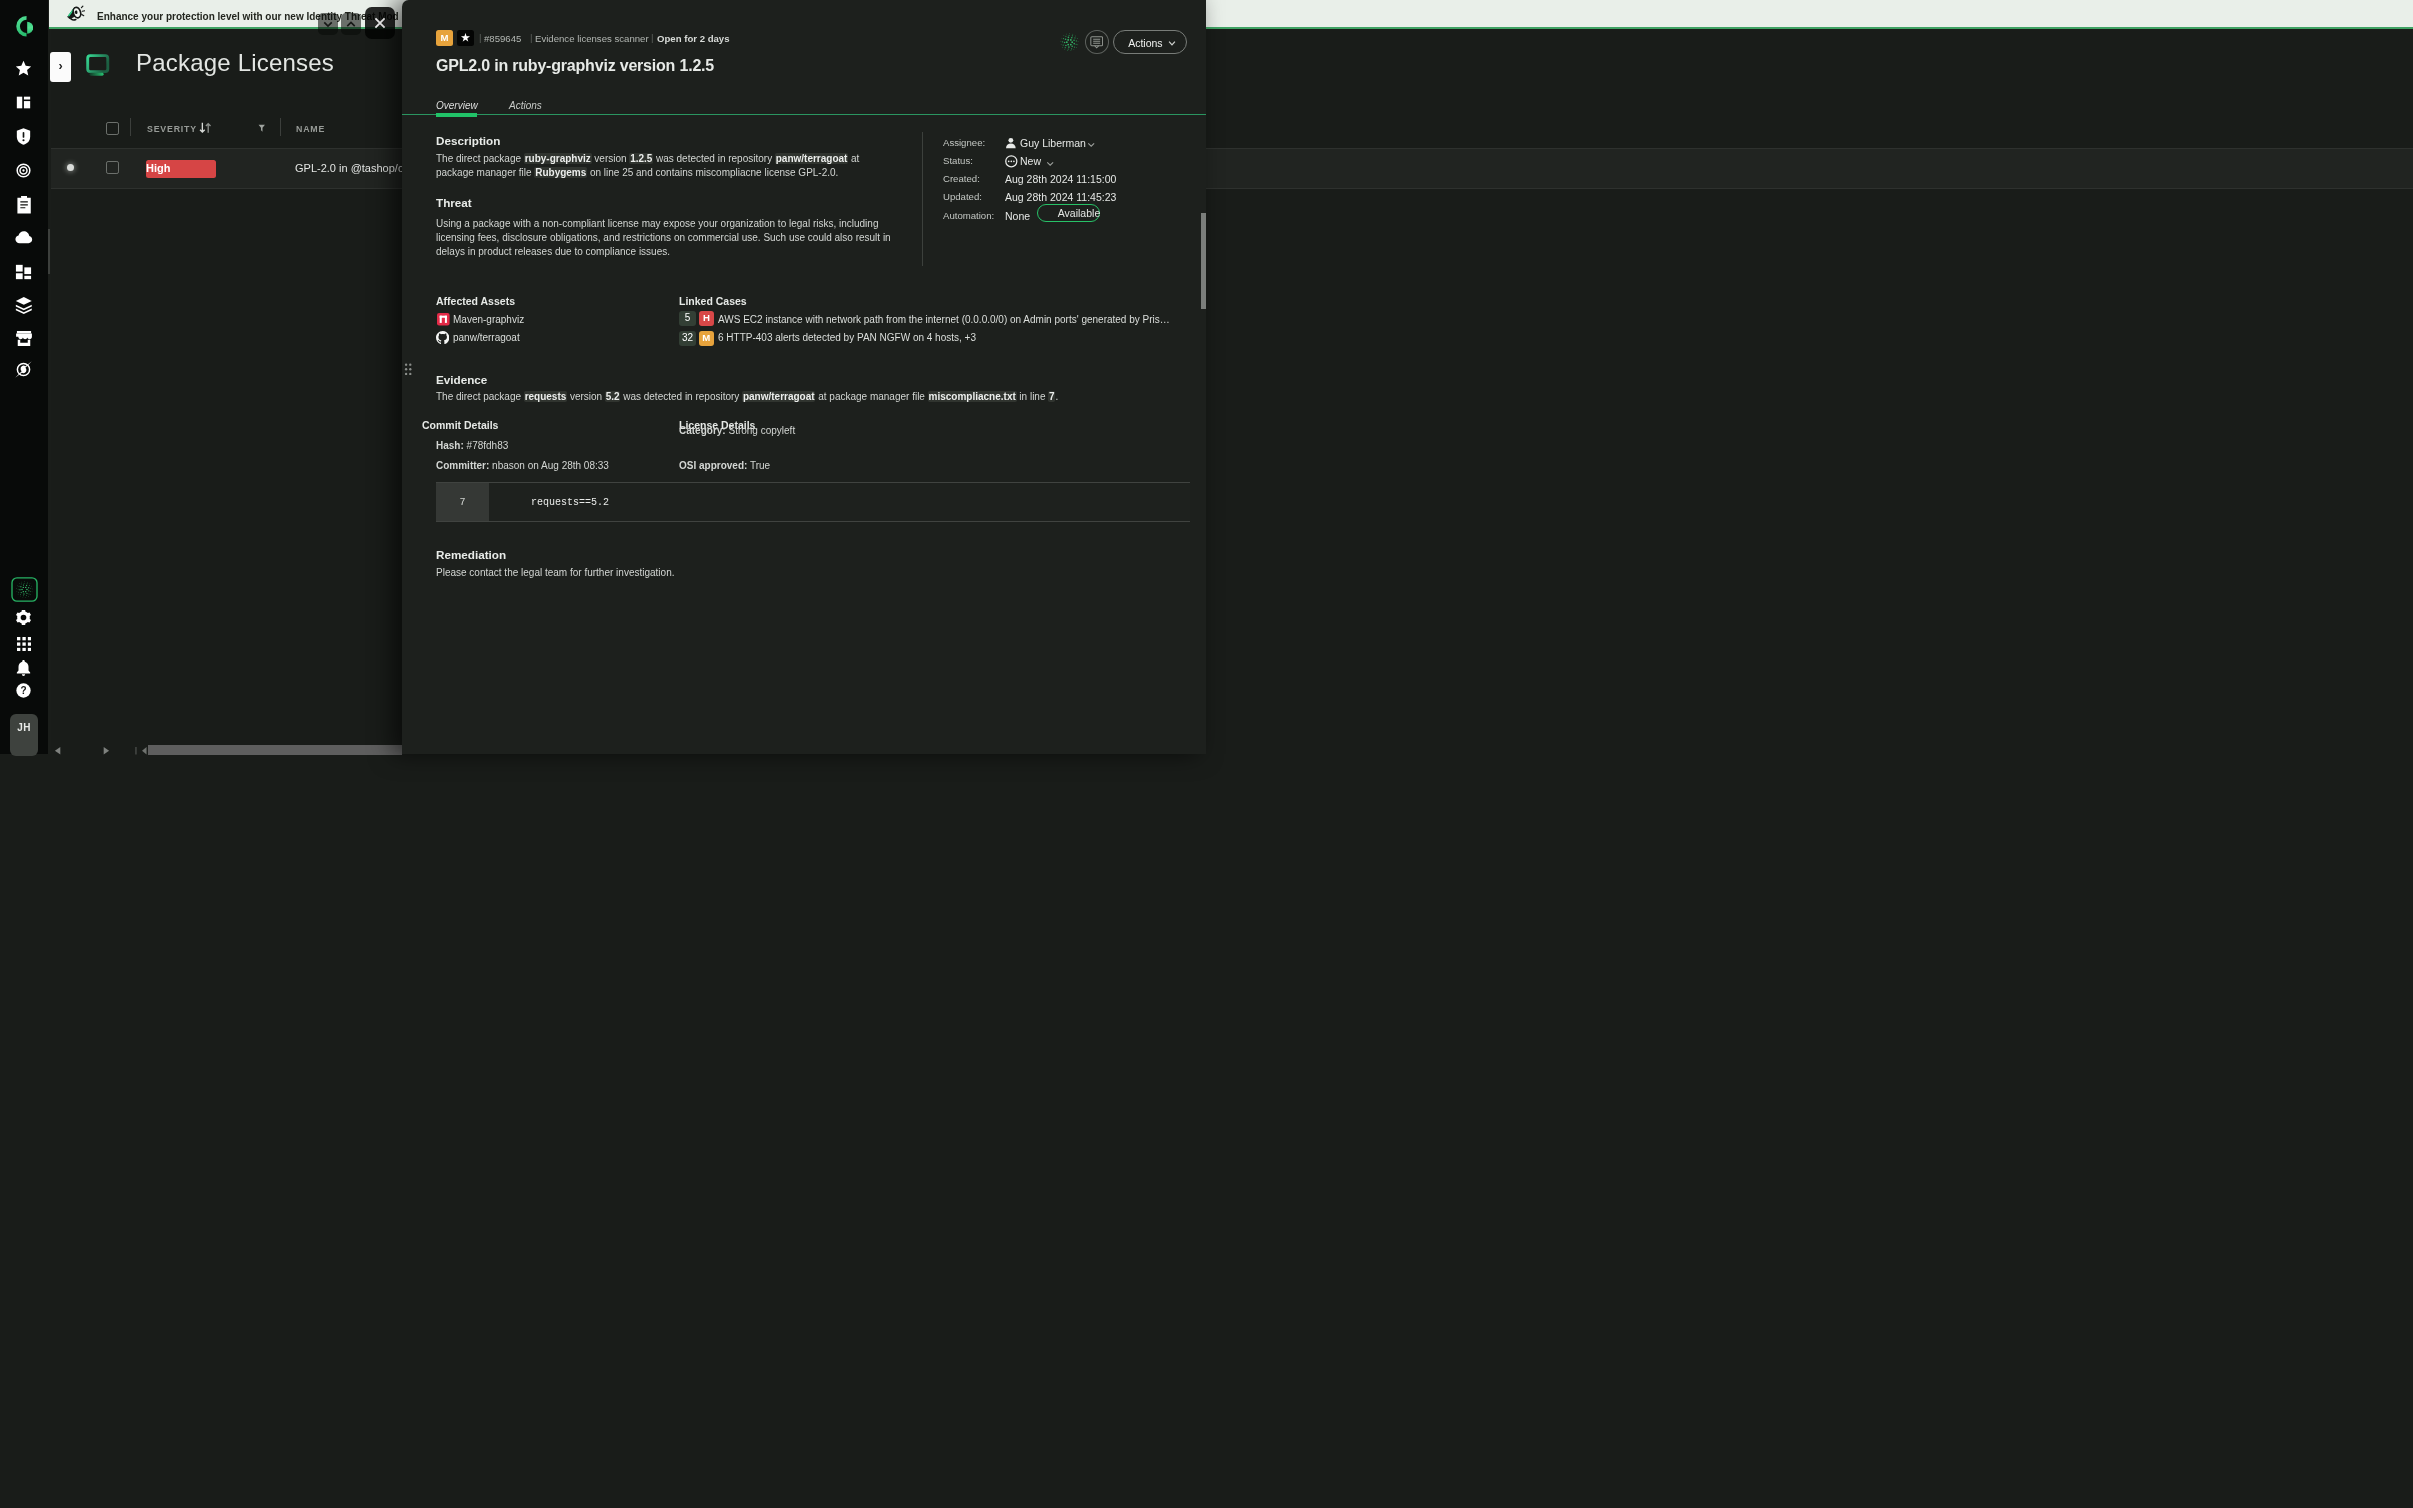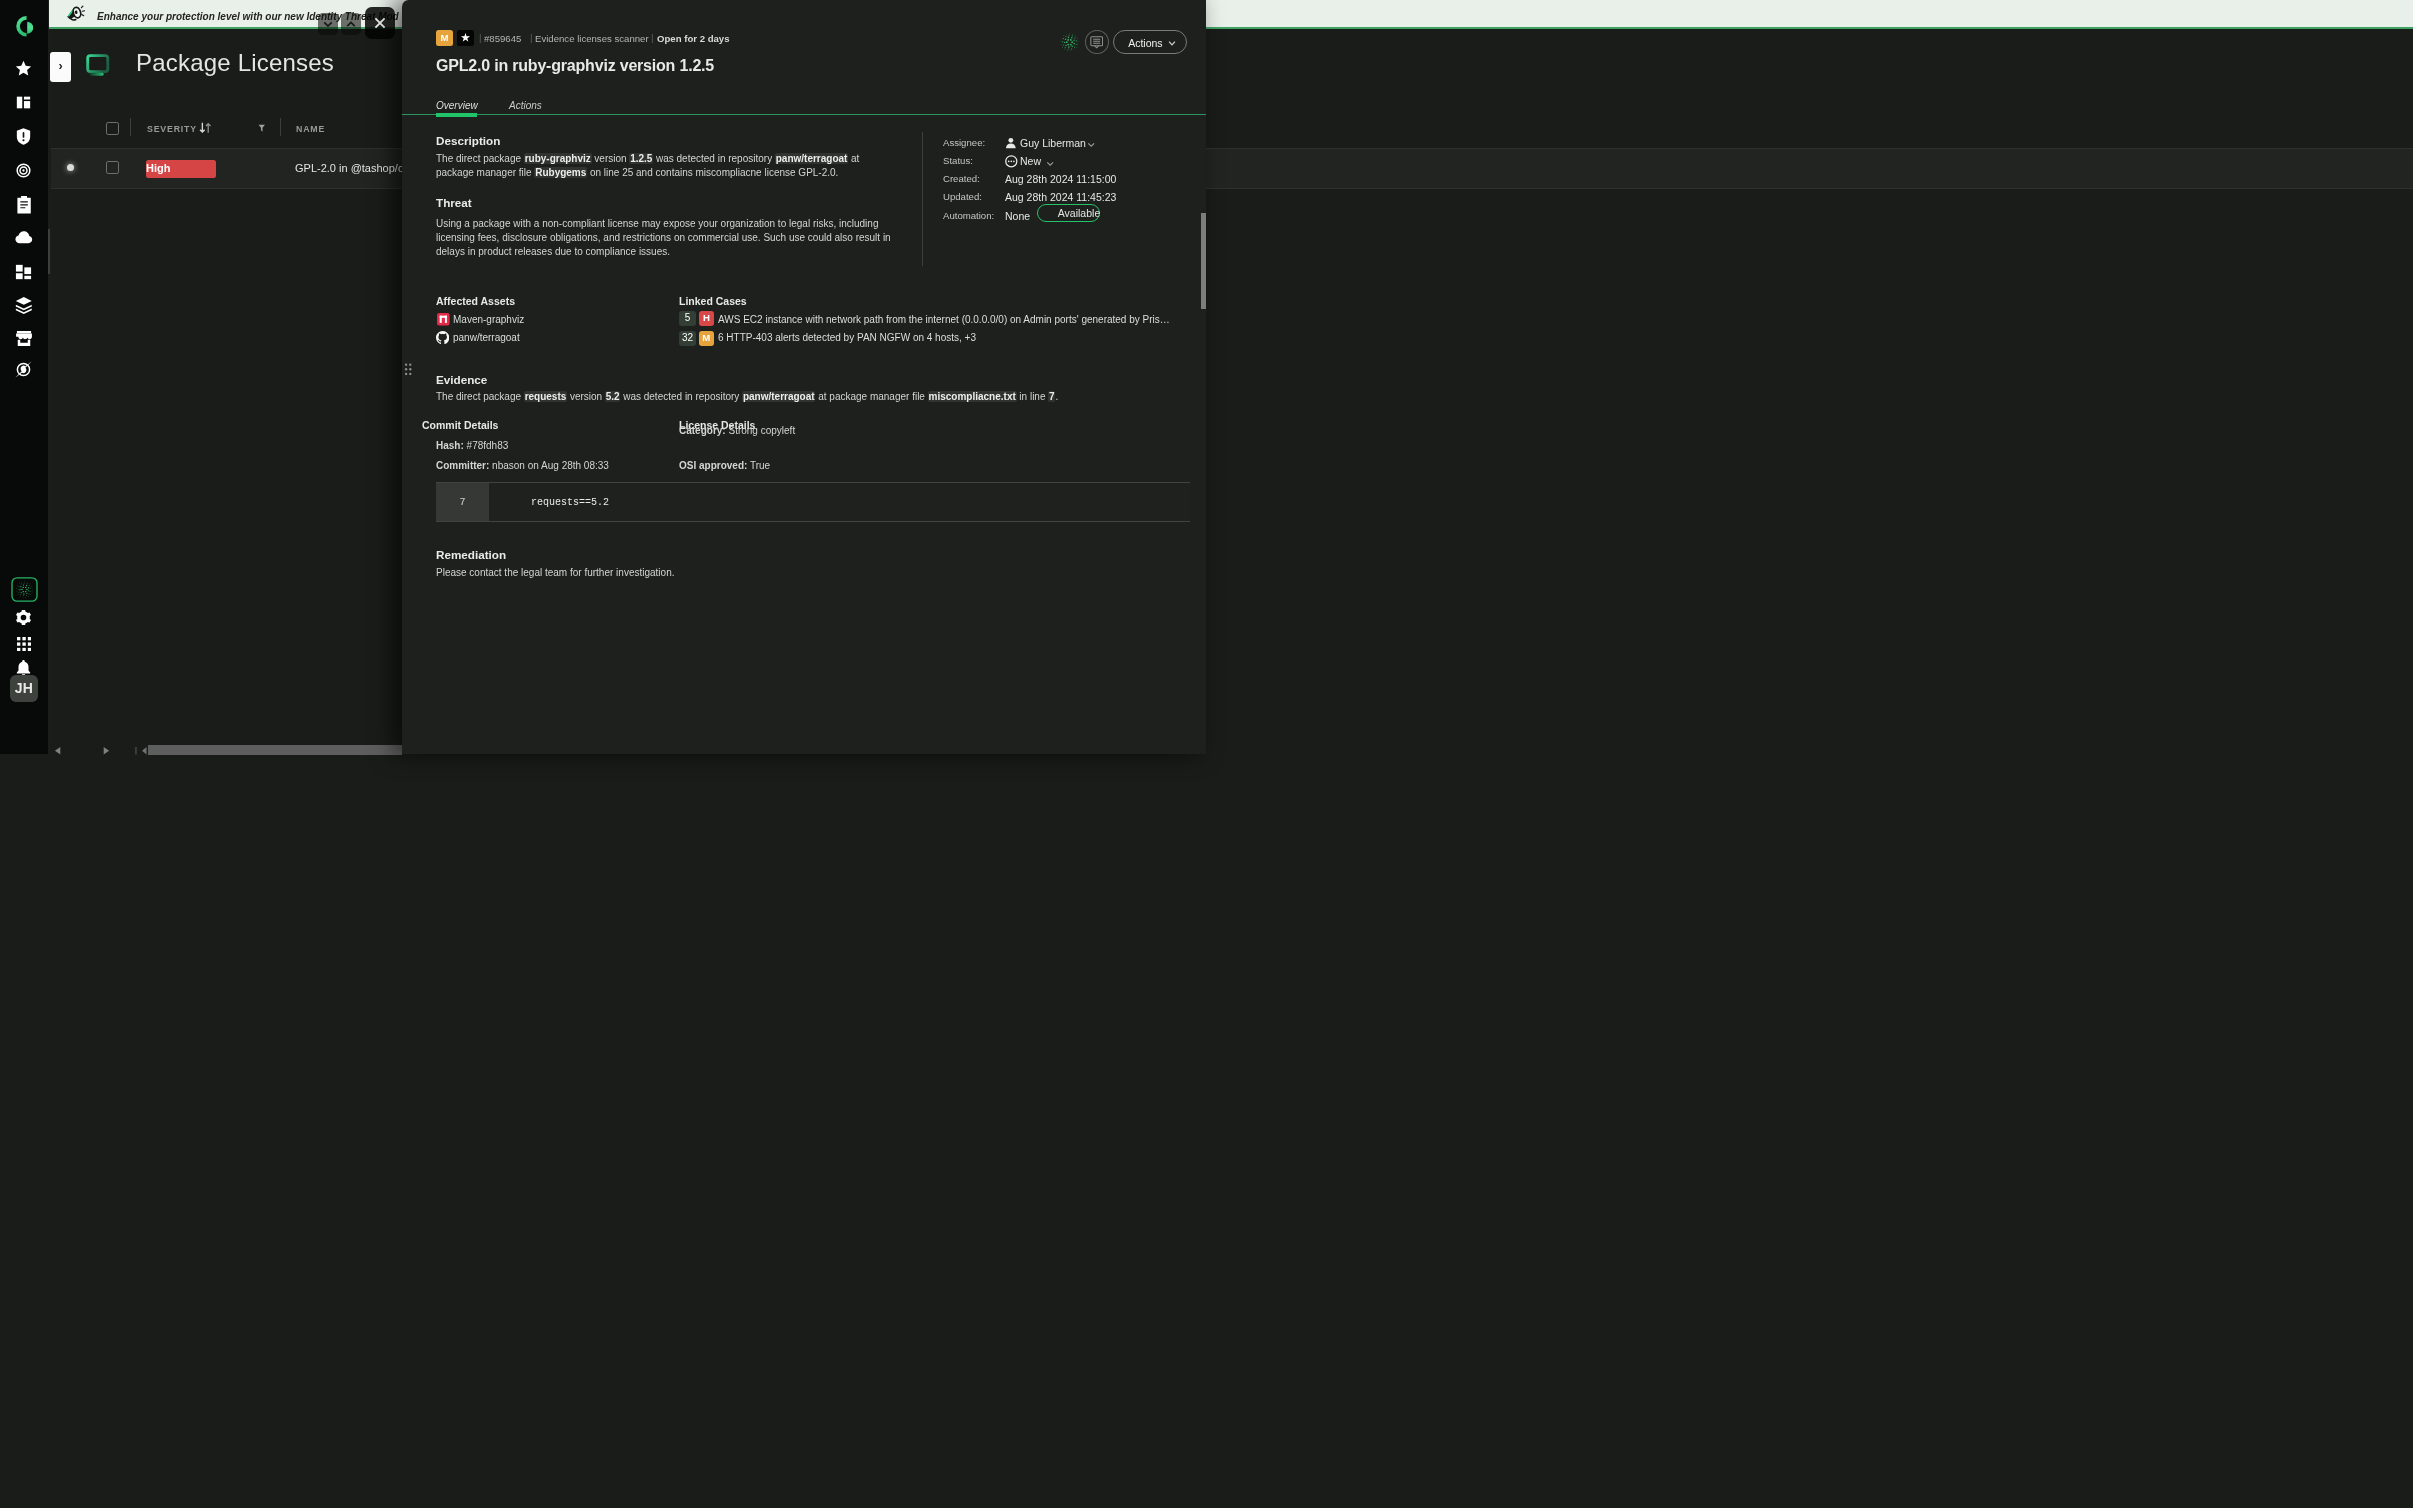--- a/index.html
+++ b/index.html
@@ -1,21 +1,21 @@
 <!DOCTYPE html>
 <html style="font-size:13.4px"><head><meta charset="utf-8">
 <style>
 *{margin:0;padding:0;box-sizing:border-box}
 html,body{width:1207px;height:754px;overflow:hidden;background:#191c19;font-family:"Liberation Sans",sans-serif;}
 .abs{position:absolute}
 #sidebar{position:absolute;left:0;top:0;width:48px;height:754px;background:#080a09}
 #navstrip{position:absolute;left:48px;top:0;width:2.9px;height:754px;background:#1a1d1a}
 #navthumb{position:absolute;left:48px;top:229px;width:2.2px;height:45px;background:#3c3f3c}
 #banner{position:absolute;left:49px;top:0;right:0;height:28.5px;background:#e9efe9;border-bottom:2.5px solid #3fa263}
-#bannertext{position:absolute;left:97px;top:4px;height:18px;line-height:26px;font-style:italic;font-weight:700;font-size:10px;color:#23261f;white-space:nowrap}
+#bannertext{position:absolute;left:97px;top:4px;height:18px;line-height:26px;font-weight:700;font-size:10px;color:#23261f;white-space:nowrap}
 .bbtn{position:absolute;border-radius:5px;background:rgba(8,10,8,0.56)}
 #bx{position:absolute;left:365px;top:6.7px;width:30px;height:32px;border-radius:6.7px;background:rgba(4,5,4,0.85)}
 #backbtn{position:absolute;left:50px;top:52px;width:21.4px;height:30px;background:#fbfbfb;border-radius:2.9px;color:#222;font-size:12.6px;font-weight:700;text-align:center;line-height:28.5px}
 #pagetitle{position:absolute;left:136px;top:49px;font-size:24px;font-weight:400;color:#e3e6e3;letter-spacing:0.2px}
 .colsep{position:absolute;top:118px;height:18.4px;width:0.8px;background:#3c3f3c}
 .hcell{position:absolute;top:124px;font-size:8.8px;font-weight:700;color:#979b97;letter-spacing:0.8px}
 .cb{position:absolute;width:13.4px;height:12.6px;border:1.3px solid #6d716d;border-radius:2.1px}
 #row{position:absolute;left:51px;top:148px;right:0;height:41px;background:#212421;border-top:0.8px solid #2e312e;border-bottom:0.8px solid #2e312e}
 #dot{position:absolute;left:67px;top:164px;width:7.1px;height:7.1px;border-radius:50%;background:#d9dcd9;box-shadow:0 0 5px 1.3px rgba(225,230,225,.4)}
 #high{position:absolute;left:146px;top:160px;width:70px;height:17.6px;background:#d64545;border-radius:2.5px;color:#fff;font-size:11px;font-weight:700;text-align:left;line-height:17.6px}
@@ -264,21 +264,21 @@
       <rect x="13" y="13" width="4" height="4"></rect>
     </g>
   </svg>
 <svg class="abs" style="left:16.3px;top:660px" width="15" height="16" viewBox="0 0 18 19">
     <path fill="#fff" d="M9 0 C9.8 0 10.5 0.7 10.5 1.5 L10.5 2 C13.1 2.7 15 5 15 7.9 L15 12.5 L17 15 L17 16 L1 16 L1 15 L3 12.5 L3 7.9 C3 5 4.9 2.7 7.5 2 L7.5 1.5 C7.5 0.7 8.2 0 9 0 M7 17 L11 17 A2 2 0 0 1 7 17"></path>
   </svg>
 <svg class="abs" style="left:16.3px;top:683px" width="15" height="15" viewBox="0 0 18 18">
     <circle cx="9" cy="9" r="8.6" fill="#fff"></circle>
     <text x="9" y="13.2" text-anchor="middle" font-size="12" font-weight="700" fill="#131513" font-family="Liberation Sans">?</text>
   </svg>
-<div class="abs" style="left:10px;top:675px;width:28px;height:27px;border-radius:5.9px;background:#3e423e;color:#e8eae8;font-size:14px;font-weight:700;text-align:center;line-height:27px;letter-spacing:0.4px">JH</div>
+<div class="abs" style="left:10px;top:714px;width:28px;height:42px;border-radius:5.9px;background:#3e423e;color:#e8eae8;font-size:10px;font-weight:700;text-align:center;line-height:27px;letter-spacing:0.4px">JH</div>
 
 <div id="drawer">
  <div class="badge" style="left:34px;top:30px;background:#e7a33c;color:#fff;font-size:9.6px;line-height:16px">M</div>
  <div class="badge" style="left:55px;top:30px;background:#040504;color:#fff;font-size:10px;line-height:16px">★</div>
  <div class="hdrline" style="left:77px;top:32px;color:#5c605c">|</div>
  <div class="hdrline" style="left:82px">#859645</div>
  <div class="hdrline" style="left:128px;top:32px;color:#5c605c">|</div>
  <div class="hdrline" style="left:133px">Evidence licenses scanner</div>
  <div class="hdrline" style="left:249px;top:32px;color:#5c605c">|</div>
  <div class="hdrline" style="left:255px;color:#d8dbd8;font-weight:700">Open for 2 days</div>

